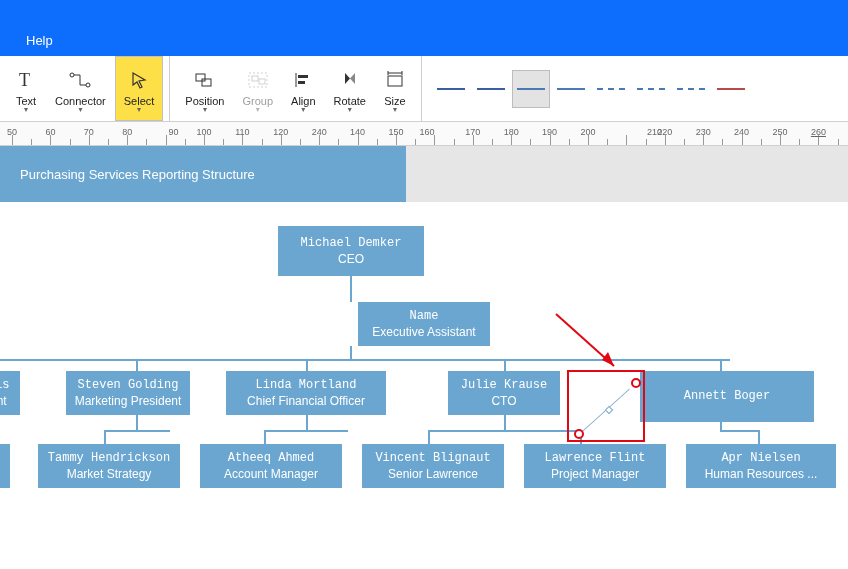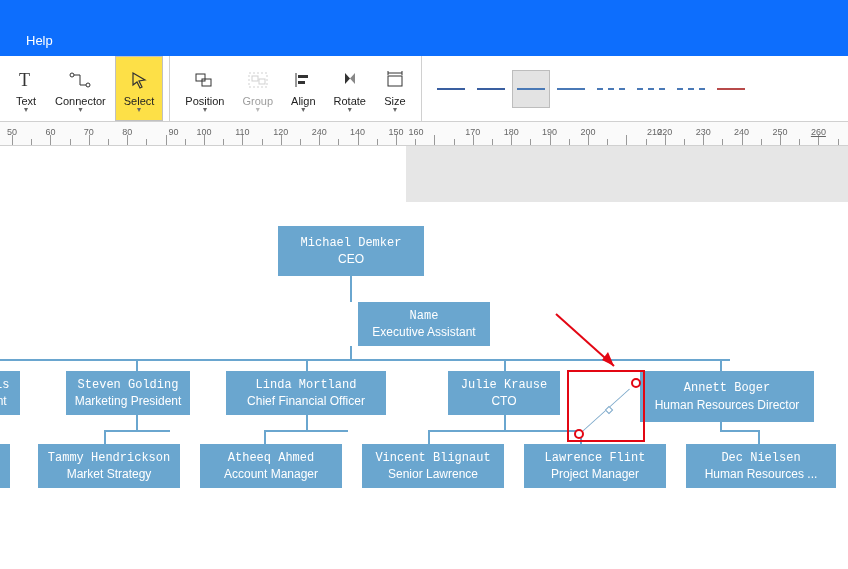--- a/index.html
+++ b/index.html
@@ -205,21 +205,21 @@
     <div class="tick major" style="left: 319.2px;"></div>
     <div class="ticklbl" style="left: 319.2px;">240</div>
     <div class="tick" style="left: 338.4px;"></div>
     <div class="tick major" style="left: 357.6px;"></div>
     <div class="ticklbl" style="left: 357.6px;">140</div>
     <div class="tick" style="left: 376.8px;"></div>
     <div class="tick major" style="left: 396px;"></div>
     <div class="ticklbl" style="left: 396px;">150</div>
     <div class="tick" style="left: 415.2px;"></div>
     <div class="tick major" style="left: 434.4px;"></div>
-    <div class="ticklbl" style="left: 416px;">160</div>
+    <div class="ticklbl" style="left: 427px;">160</div>
     <div class="tick" style="left: 453.6px;"></div>
     <div class="tick major" style="left: 472.8px;"></div>
     <div class="ticklbl" style="left: 472.8px;">170</div>
     <div class="tick" style="left: 492px;"></div>
     <div class="tick major" style="left: 511.2px;"></div>
     <div class="ticklbl" style="left: 511.2px;">180</div>
     <div class="tick" style="left: 530.4px;"></div>
     <div class="tick major" style="left: 549.6px;"></div>
     <div class="ticklbl" style="left: 549.6px;">190</div>
     <div class="tick" style="left: 568.8px;"></div>
@@ -241,20 +241,23 @@
     <div class="tick major" style="left: 780px;"></div>
     <div class="ticklbl" style="left: 780px;">250</div>
     <div class="tick" style="left: 799.2px;"></div>
     <div class="tick major" style="left: 818.4px;"></div>
     <div class="ticklbl" style="left: 818.4px; text-decoration: underline;">260</div>
     <div class="tick" style="left: 837.6px;"></div>
   </div>
 
 <div class="canvas">
   <div class="canvas-shade"></div>
+  <div class="title-block">
+    <span>Purchasing Services Reporting Structure</span>
+  </div>
 
   <div class="org">
 
     <div class="node" style="left:278px; top:0; width:146px; height:50px;">
       <span class="n1">Michael Demker</span>
       <span class="n2">CEO</span>
     </div>
 
     <div class="conn" style="left:350px; top:50px; width:2px; height:26px;"></div>
 
@@ -283,21 +286,20 @@
     <div class="node" style="left:226px; top:145px; width:160px; height:44px;">
       <span class="n1">Linda Mortland</span>
       <span class="n2">Chief Financial Officer</span>
     </div>
     <div class="node" style="left:448px; top:145px; width:112px; height:44px;">
       <span class="n1">Julie Krause</span>
       <span class="n2">CTO</span>
     </div>
     <div class="node" style="left:640px; top:145px; width:174px; height:51px;">
       <span class="n1">Annett Boger</span>
-      <span class="n2">Human Resources Director</span>
     </div>
 
     <div class="conn" style="left:136px; top:189px; width:2px; height:16px;"></div>
     <div class="conn" style="left:306px; top:189px; width:2px; height:16px;"></div>
     <div class="conn" style="left:504px; top:189px; width:2px; height:16px;"></div>
     <div class="conn" style="left:720px; top:189px; width:2px; height:16px;"></div>
 
     <div class="conn" style="left:104px; top:204px; width:66px; height:2px;"></div>
     <div class="conn" style="left:104px; top:204px; width:2px; height:14px;"></div>
     <div class="conn" style="left:264px; top:204px; width:84px; height:2px;"></div>
@@ -319,21 +321,21 @@
     </div>
     <div class="node" style="left:362px; top:218px; width:142px; height:44px;">
       <span class="n1">Vincent Blignaut</span>
       <span class="n2">Senior Lawrence</span>
     </div>
     <div class="node" style="left:524px; top:218px; width:142px; height:44px;">
       <span class="n1">Lawrence Flint</span>
       <span class="n2">Project Manager</span>
     </div>
     <div class="node" style="left:686px; top:218px; width:150px; height:44px;">
-      <span class="n1">Dec Nielsen</span>
+      <span class="n1">Apr Nielsen</span>
       <span class="n2">Human Resources ...</span>
     </div>
 
     <div class="sel-box" style="left:567px; top:144px; width:78px; height:72px;">
       <div class="sel-line" style="left:10px; top:62px; width:68px; transform: rotate(-42deg);"></div>
       <div class="sel-mid" style="left:40px; top:38px;"></div>
       <div class="sel-dot" style="left:5px; top:57px;"></div>
       <div class="sel-dot" style="left:62px; top:6px;"></div>
     </div>
 

